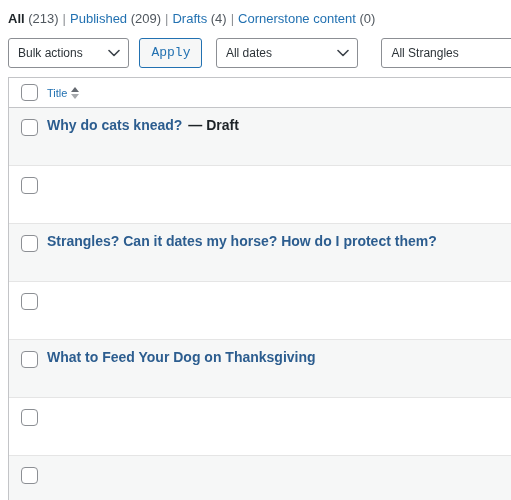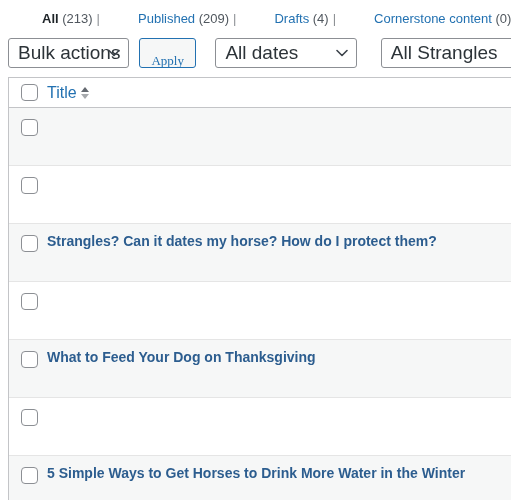--- a/index.html
+++ b/index.html
@@ -14,59 +14,59 @@
   #page { position: relative; width: 511px; height: 500px; overflow: hidden; background:#fff; }
 
   
   .filter-bar {
     position: absolute; left: 8px; top: 9px;
     font-size: 13px; line-height: 20px;
     white-space: nowrap;
     color: #50575e;
   }
   .filter-bar .fitem { display: inline; }
-  .filter-link { color: #2271b1; text-decoration: none; cursor: pointer; margin-left: 34px; }
+  .filter-link { color: #2271b1; text-decoration: none; cursor: pointer; }
   .filter-link.current { color: #1d2327; font-weight: 700; }
   .filter-count { color: #50575e; }
   .filter-sep { color: #8c8f94; padding: 0 4px; }
 
   
   .toolbar {
     position: absolute; left: 8px; top: 38px;
     height: 30px; white-space: nowrap;
   }
   .toolbar > * { vertical-align: top; }
 
   .wp-select {
     display: inline-block; position: relative;
     height: 30px; background: #fff;
     border: 1px solid #8c8f94; border-radius: 3px;
-    color: #2c3338; font-size: 19px; line-height: 28px;
+    color: #2c3338; font-size: 12px; line-height: 28px;
     padding: 0 26px 0 9px;
     box-shadow: 0 0 0 transparent;
     cursor: pointer;
     font-family: "Liberation Sans", sans-serif;
   }
   .wp-select .chev {
     position: absolute; right: 8px; top: 0; height: 30px;
     width: 12px; display: block;
   }
   .wp-select .chev svg { position: absolute; top: 10px; left: 0; }
 
   #bulk-actions-select { width: 121px; margin-right: 6px; }
   #dates-select { width: 142px; margin-right: 19px; }
   #categories-select { width: 190px; }
 
   .wp-button-secondary {
     display: inline-block; height: 30px; line-height: 28px;
-    padding: 8px 11px; margin-right: 15px;
+    padding: 0 11px; margin-right: 9px;
     background: #f6f7f7; border: 1px solid #2271b1; border-radius: 3px;
     color: #2271b1; font-size: 13px;
     cursor: pointer;
-    font-family: Liberation Serif, serif;
+    font-family: Liberation Mono, monospace;
   }
 
   
   .posts-table {
     position: absolute; left: 8px; top: 77px;
     width: 560px;           
     border: 1px solid #c3c4c7;
     border-bottom: none;
     background: #fff;
   }
@@ -81,21 +81,21 @@
     display: flex; justify-content: center;
     padding-left: 2px;
   }
   .cb {
     width: 17px; height: 17px;
     border: 1px solid #8c8f94; border-radius: 4px;
     background: #fff; display: inline-block;
     cursor: pointer;
   }
   .th-title {
-    font-size: 16px; color: #2271b1; font-weight: 400;
+    font-size: 11px; color: #2271b1; font-weight: 400;
     cursor: pointer; display: flex; align-items: center; gap: 4px;
   }
   .sort-indicator { display: inline-block; width: 9px; height: 14px; position: relative; }
   .sort-indicator .up, .sort-indicator .dn {
     position: absolute; left: 0; width: 0; height: 0;
     border-left: 4px solid transparent; border-right: 4px solid transparent;
   }
   .sort-indicator .up { top: 1px; border-bottom: 5px solid #646970; }
   .sort-indicator .dn { bottom: 1px; border-top: 5px solid #a7aaad; }
 
@@ -172,20 +172,24 @@
           <span class="up"></span>
             <span class="dn"></span>
         </span>
       </div>
     </div>
 
     <div class="post-row alt">
       <div class="cb-col">
         <span class="cb"></span>
       </div>
+      <div class="row-title">
+        <span class="title-link">Why do cats knead?</span>
+        <span class="post-state">— Draft</span>
+      </div>
     </div>
 
     <div class="post-row">
       <div class="cb-col">
         <span class="cb"></span>
       </div>
     </div>
 
     <div class="post-row alt">
       <div class="cb-col">
@@ -216,20 +220,16 @@
     <div class="post-row">
       <div class="cb-col">
         <span class="cb"></span>
       </div>
     </div>
 
     <div class="post-row alt">
       <div class="cb-col">
         <span class="cb"></span>
       </div>
-      <div class="row-title">
-        <span class="title-link">5 Simple Ways to Get Horses to Drink More Water in the Winter</span>
-        <span class="post-state"></span>
-      </div>
     </div>
 
   </div>
 </div>
 
 </body></html>

